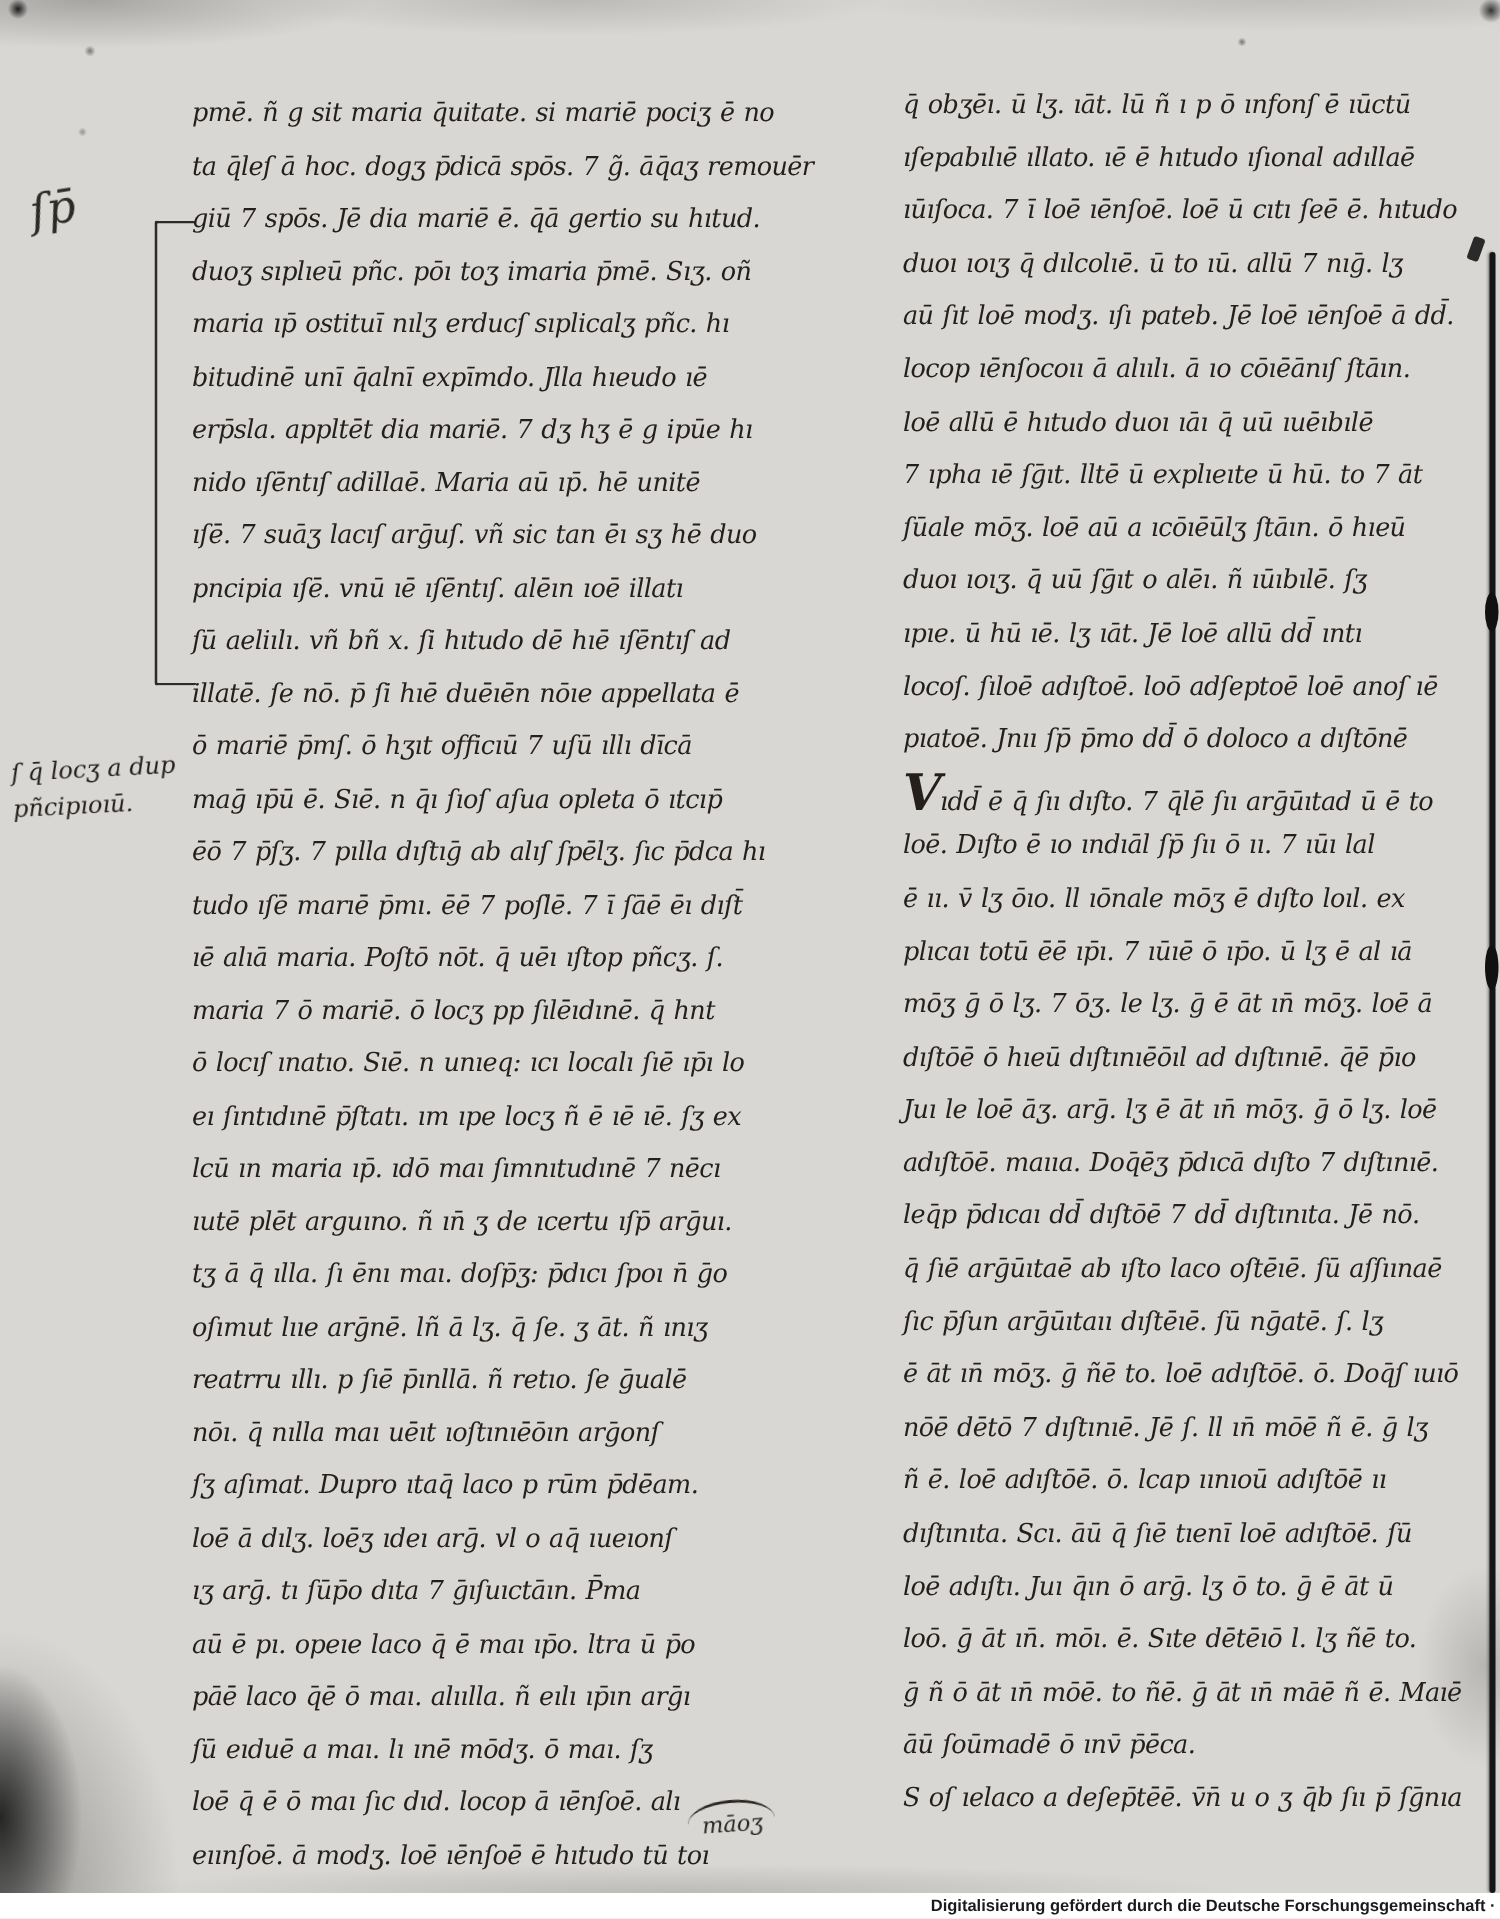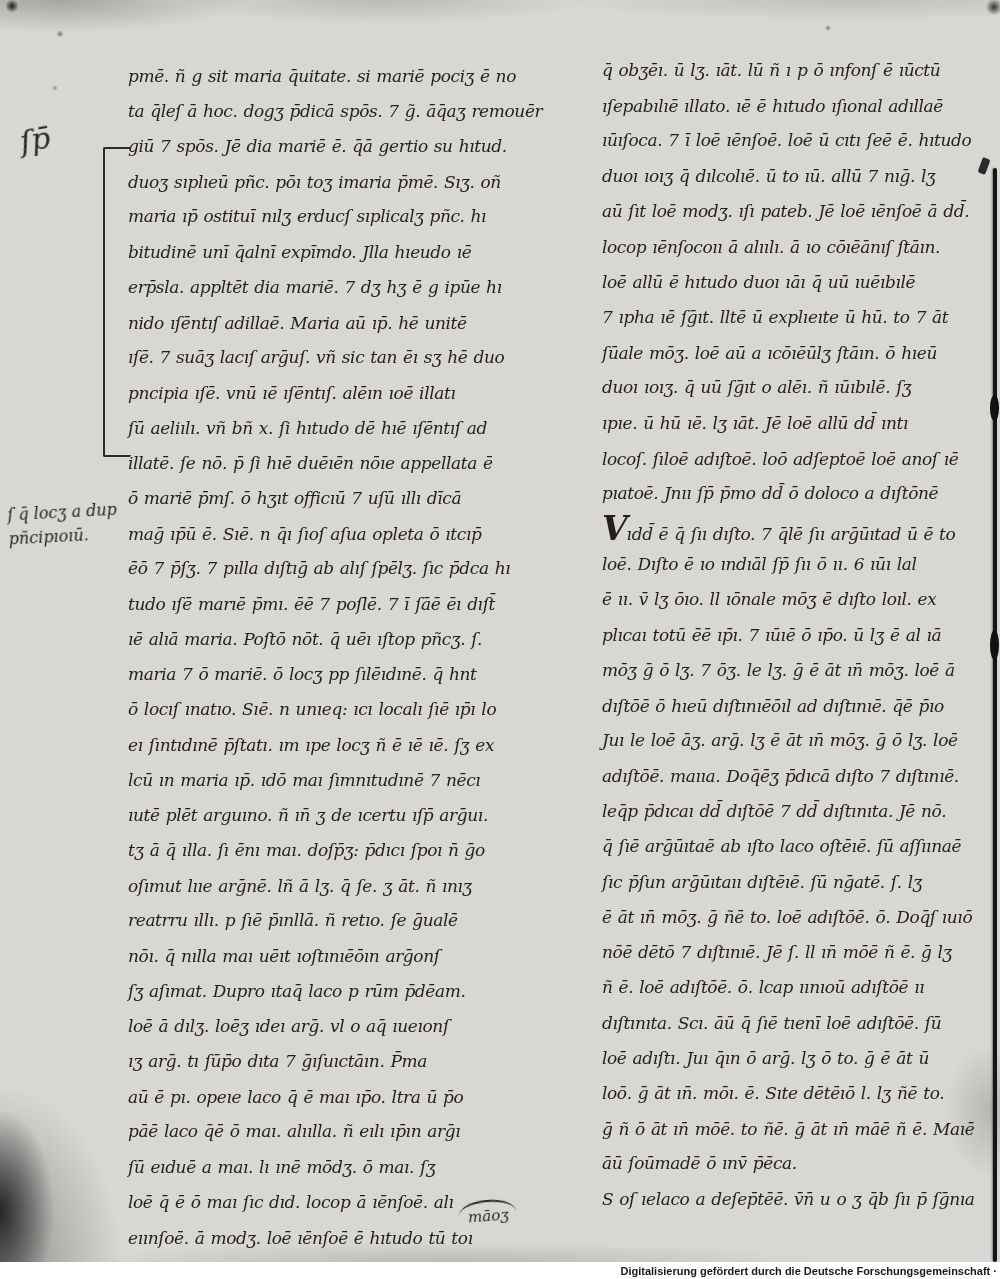--- a/index.html
+++ b/index.html
@@ -160,21 +160,21 @@
       <div class="ms-line">aū ſıt loē modʒ. ıſı pateb. Jē loē ıēnſoē ā dd̄.</div>
       <div class="ms-line">locop ıēnſocoıı ā alıılı. ā ıo cōıēānıſ ſtāın.</div>
       <div class="ms-line">loē allū ē hıtudo duoı ıāı q̄ uū ıuēıbılē</div>
       <div class="ms-line">7 ıpha ıē ſḡıt. lltē ū explıeıte ū hū. to 7 āt</div>
       <div class="ms-line">ſūale mōʒ. loē aū a ıcōıēūlʒ ſtāın. ō hıeū</div>
       <div class="ms-line">duoı ıoıʒ. q̄ uū ſḡıt o alēı. ñ ıūıbılē. ſʒ</div>
       <div class="ms-line">ıpıe. ū hū ıē. lʒ ıāt. Jē loē allū dd̄ ıntı</div>
       <div class="ms-line">locoſ. ſıloē adıſtoē. loō adſeptoē loē anoſ ıē</div>
       <div class="ms-line">pıatoē. Jnıı ſp̄ p̄mo dd̄ ō doloco a dıſtōnē</div>
       <div class="ms-line">Vıdd̄ ē q̄ ſıı dıſto. 7 q̄lē ſıı arḡūıtad ū ē to</div>
-      <div class="ms-line">loē. Dıſto ē ıo ındıāl ſp̄ ſıı ō ıı. 6 ıūı lal</div>
+      <div class="ms-line">loē. Dıſto ē ıo ındıāl ſp̄ ſıı ō ıı. 7 ıūı lal</div>
       <div class="ms-line">ē ıı. v̄ lʒ ōıo. ll ıōnale mōʒ ē dıſto loıl. ex</div>
       <div class="ms-line">plıcaı totū ēē ıp̄ı. 7 ıūıē ō ıp̄o. ū lʒ ē al ıā</div>
       <div class="ms-line">mōʒ ḡ ō lʒ. 7 ōʒ. le lʒ. ḡ ē āt ın̄ mōʒ. loē ā</div>
       <div class="ms-line">dıſtōē ō hıeū dıſtınıēōıl ad dıſtınıē. q̄ē p̄ıo</div>
       <div class="ms-line">Juı le loē āʒ. arḡ. lʒ ē āt ın̄ mōʒ. ḡ ō lʒ. loē</div>
       <div class="ms-line">adıſtōē. maııa. Doq̄ēʒ p̄dıcā dıſto 7 dıſtınıē.</div>
       <div class="ms-line">leq̄p p̄dıcaı dd̄ dıſtōē 7 dd̄ dıſtınıta. Jē nō.</div>
       <div class="ms-line">q̄ ſıē arḡūıtaē ab ıſto laco oſtēıē. ſū aſſıınaē</div>
       <div class="ms-line">ſıc p̄ſun arḡūıtaıı dıſtēıē. ſū nḡatē. ſ. lʒ</div>
       <div class="ms-line">ē āt ın̄ mōʒ. ḡ ñē to. loē adıſtōē. ō. Doq̄ſ ıuıō</div>

